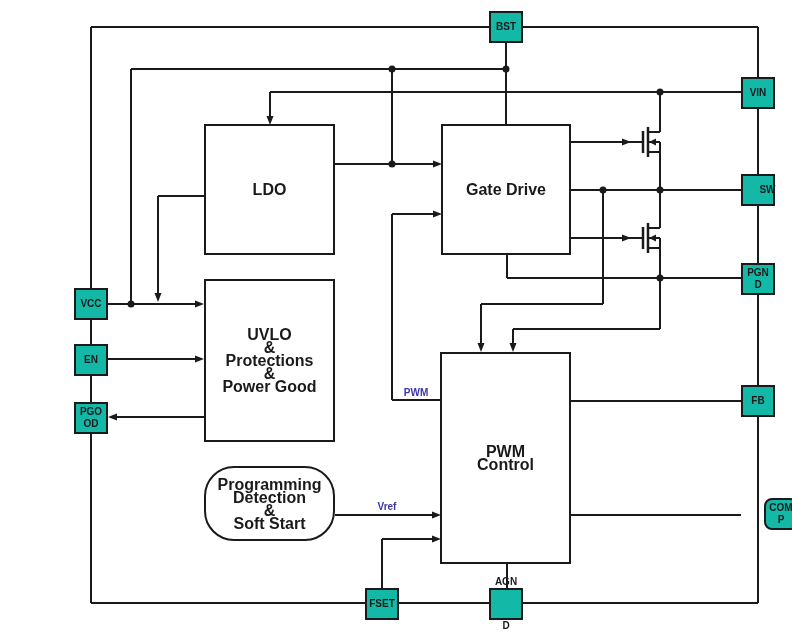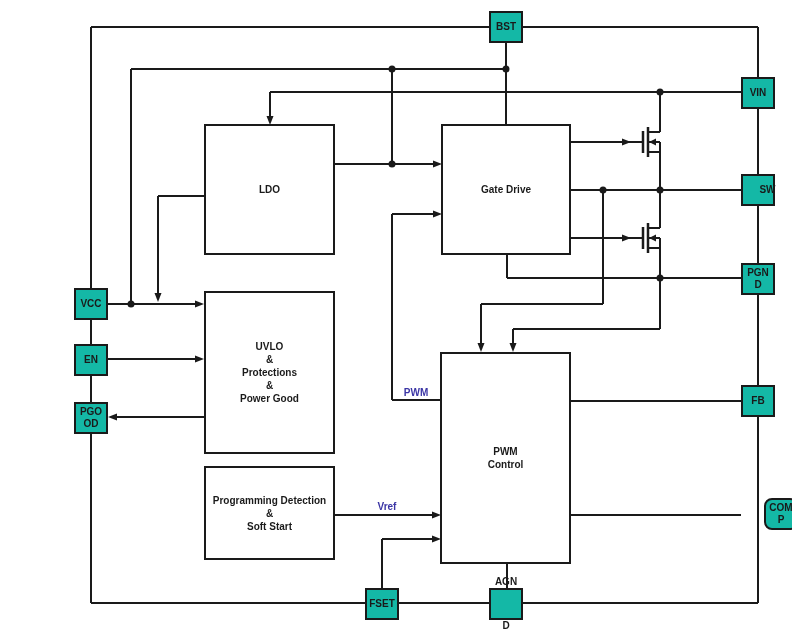--- a/index.html
+++ b/index.html
@@ -19,33 +19,33 @@
     position:absolute;width:34px;height:32px;box-sizing:border-box;
     background:#14b8a6;border:2px solid #1a1a1a;
     display:flex;flex-direction:column;align-items:center;justify-content:center;
     font-size:10px;font-weight:bold;color:#1a1a1a;line-height:12px;
     text-align:center;white-space:nowrap;
   }
   .block{
     position:absolute;box-sizing:border-box;
     background:#ffffff;border:2px solid #1a1a1a;
     display:flex;flex-direction:column;align-items:center;justify-content:center;
-    font-size:10px;font-weight:bold;color:#1a1a1a;line-height:13px;
+    font-size:16px;font-weight:bold;color:#1a1a1a;line-height:13px;
     text-align:center;
   }
   .sig{
     position:absolute;transform:translate(-50%,-50%);
     font-size:10px;font-weight:bold;color:#3b35a5;white-space:nowrap;
   }
   
   #blk-ldo   {left:204px;top:124px;width:131px;height:131px;}
   #blk-gd    {left:441px;top:124px;width:130px;height:131px;}
-  #blk-uvlo  {left:204px;top:279px;width:131px;height:163px;margin-top:12px;}
+  #blk-uvlo  {left:204px;top:279px;width:131px;height:163px;}
   #blk-pwm   {left:440px;top:352px;width:131px;height:212px;}
-  #blk-prog  {left:204px;top:466px;width:131px;height:94px;}
+  #blk-prog  {left:204px;top:466px;width:131px;height:75px;border-radius:30px;}
   
   #pin-bst  {left:489px;top:11px;}
   #pin-vin  {left:741px;top:77px;text-align:center;}
   #pin-sw   {left:741px;top:174px;padding-left:19px;}
   #pin-pgnd {left:741px;top:263px;}
   #pin-fb   {left:741px;top:385px;}
   #pin-comp {left:764px;top:498px;border-radius:8px;}
   #pin-vcc  {left:74px;top:288px;}
   #pin-en   {left:74px;top:344px;}
   #pin-pgood{left:74px;top:402px;}

